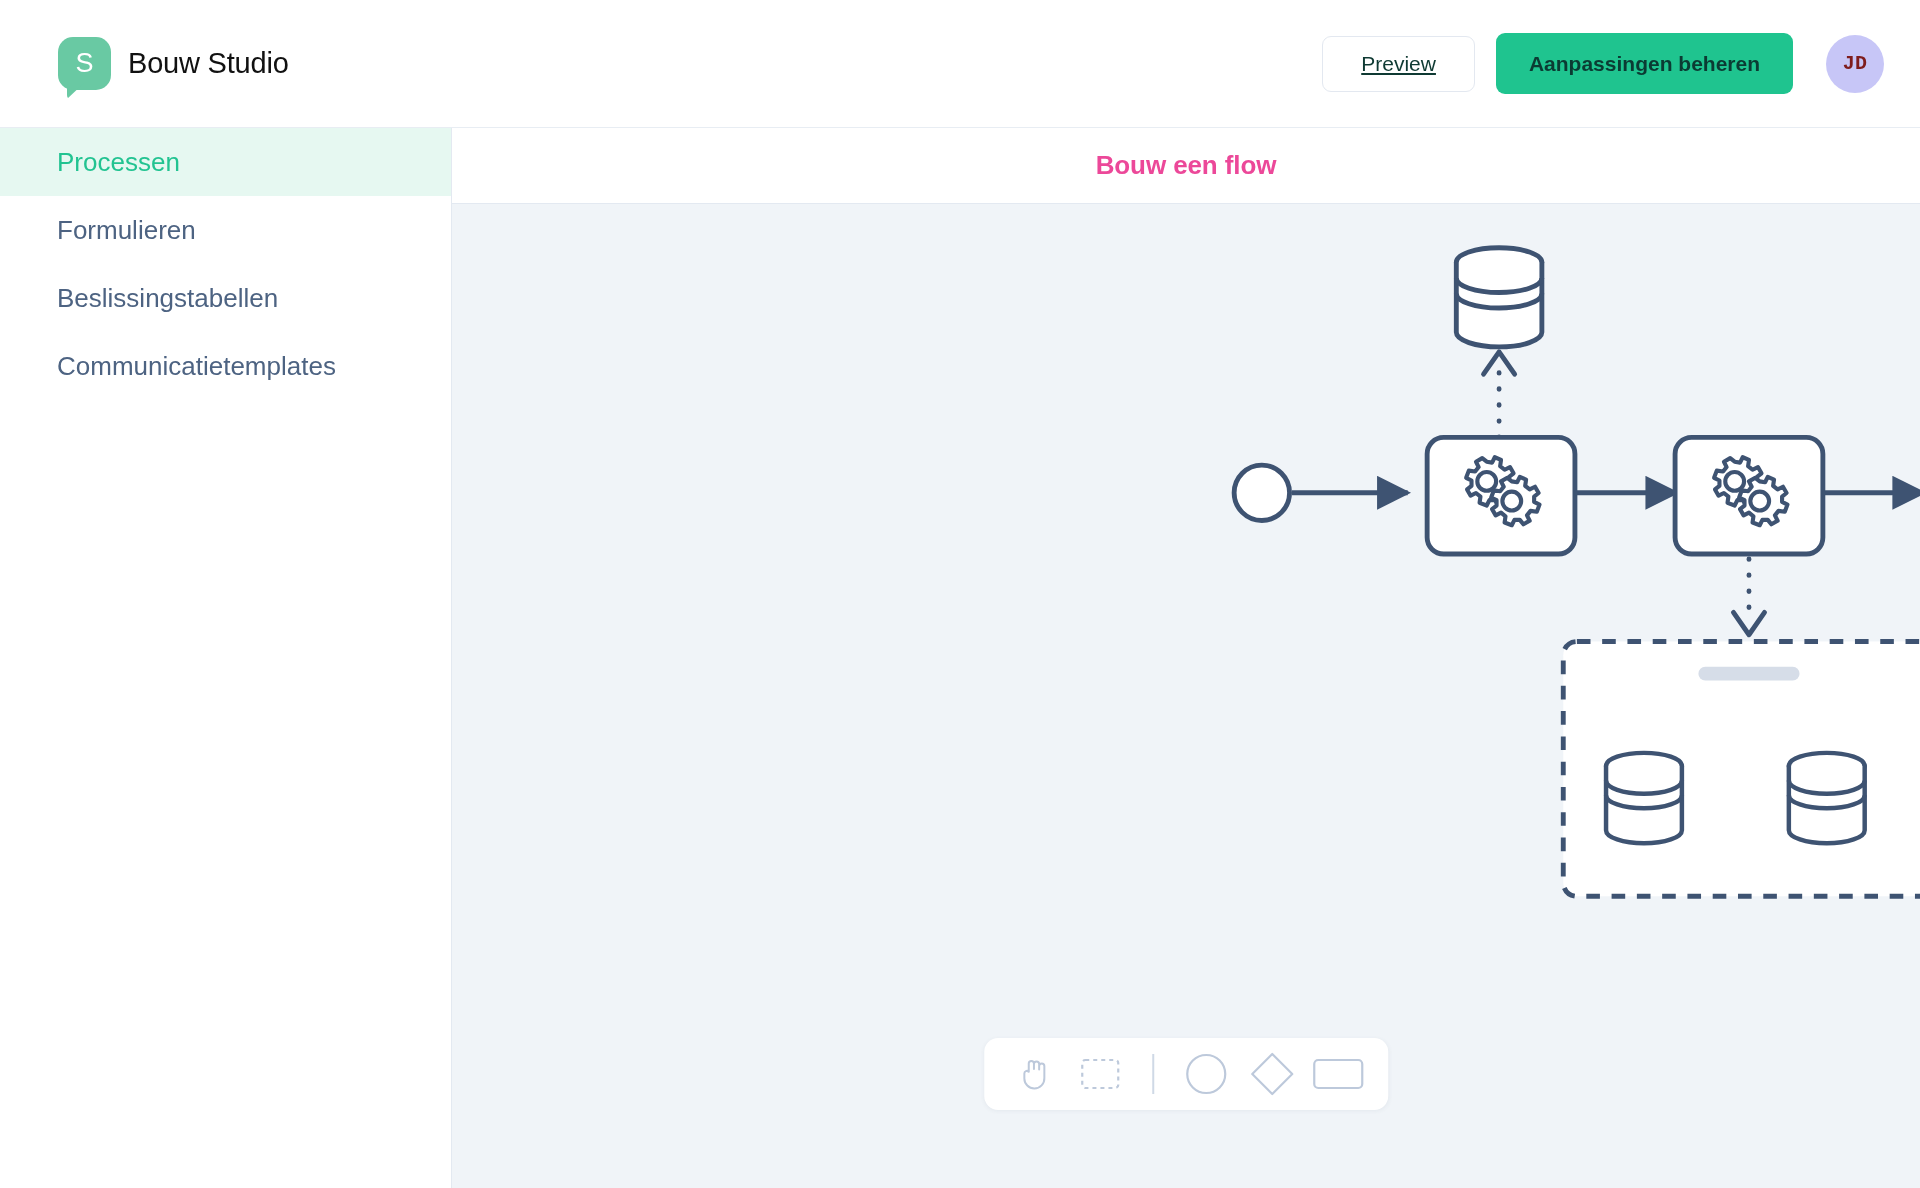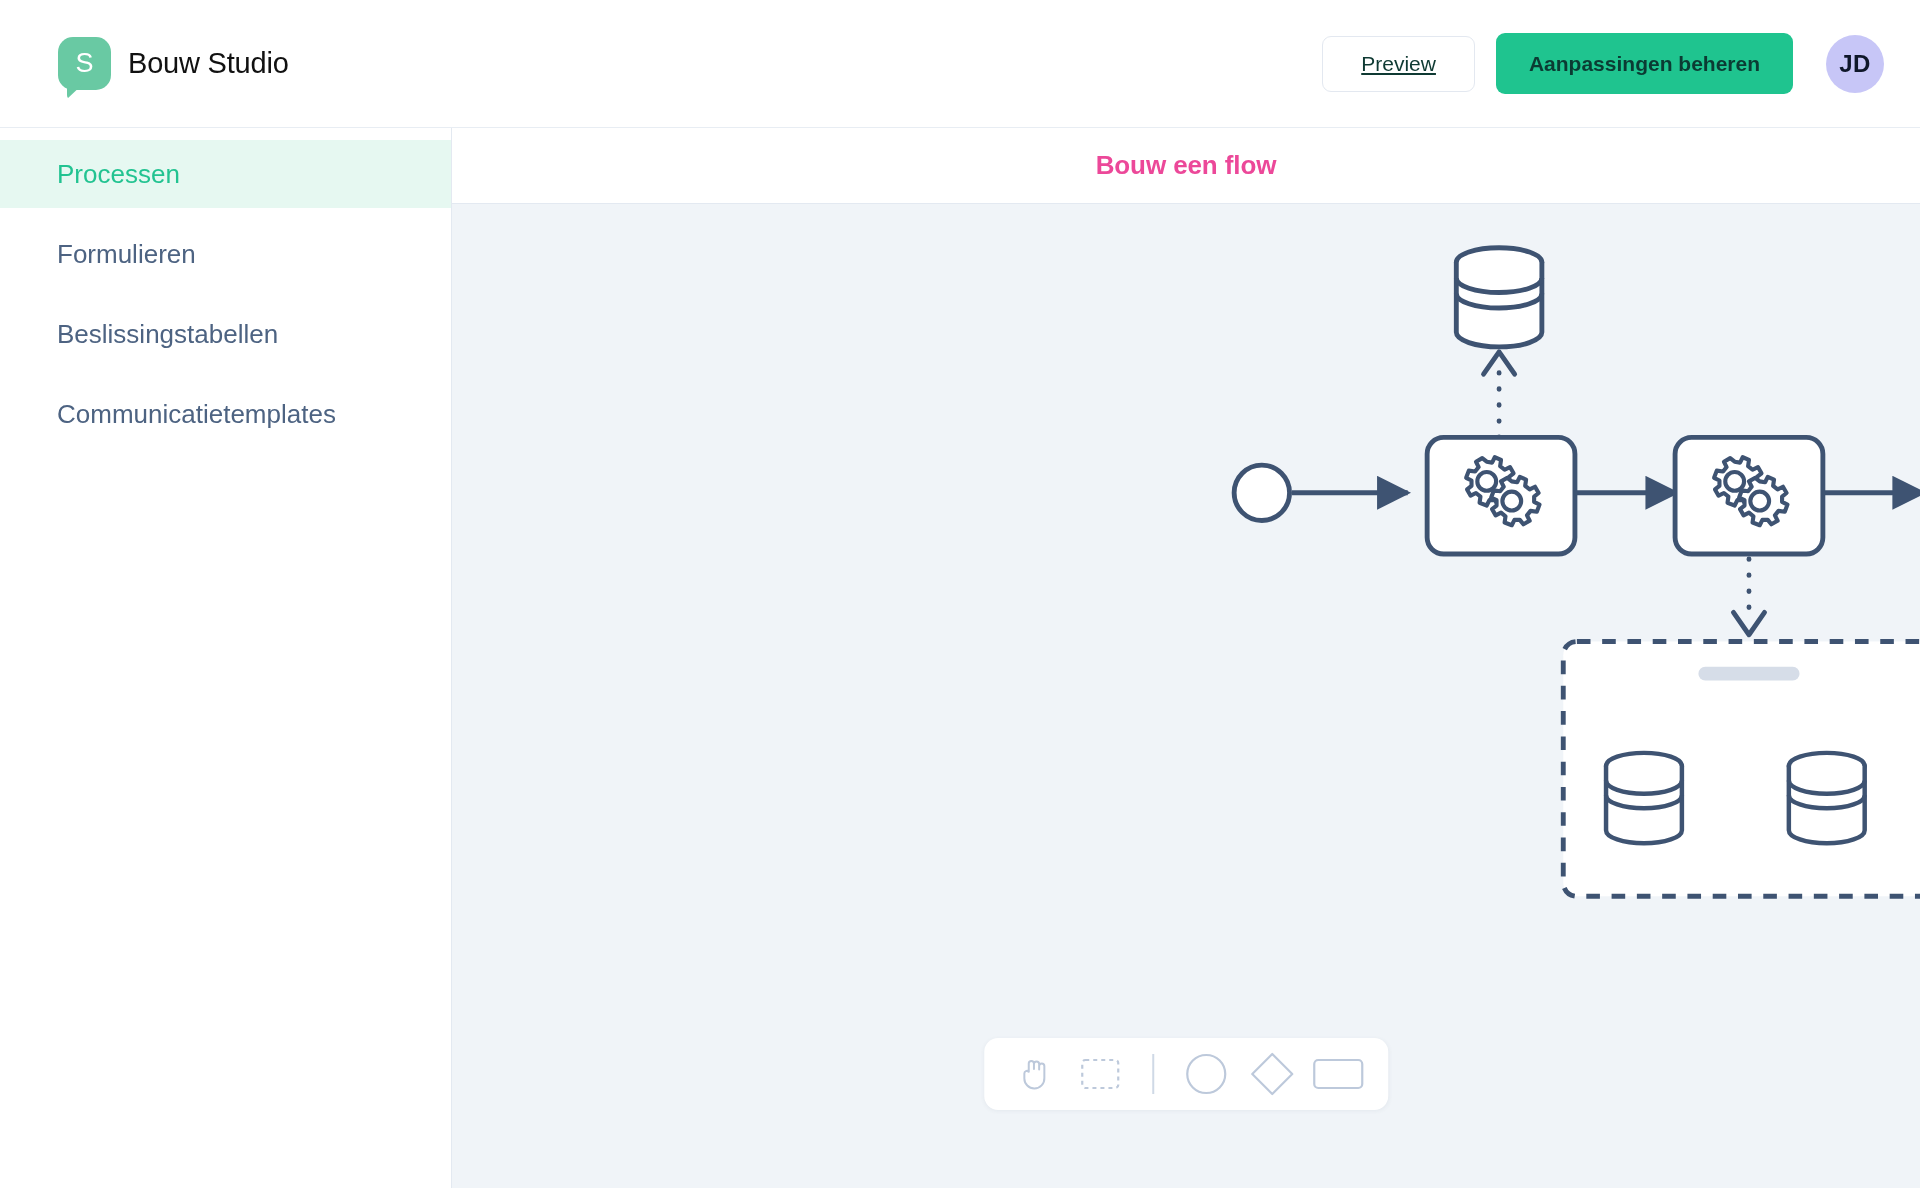--- a/index.html
+++ b/index.html
@@ -120,29 +120,30 @@
     white-space: nowrap;
     display: flex;
     align-items: center;
   }
 
   .avatar {
     width: 58px;
     height: 58px;
     border-radius: 50%;
     background: #c7c6f7;
-    color: #0f172a;
-    font-size: 24px;
+    color: #7f1d1d;
+    font-size: 20px;
     font-weight: 700;
     display: flex;
     align-items: center;
     justify-content: center;
     letter-spacing: 0.3px;
     cursor: pointer;
     margin-left: 12px;
+    font-family: Liberation Mono, monospace;
   }
 
   
   .body {
     flex: 1 1 auto;
     display: flex;
     min-height: 0;
   }
 
   
@@ -156,21 +157,20 @@
 
   .nav-item {
     height: 68px;
     display: flex;
     align-items: center;
     padding-left: 57px;
     font-size: 26px;
     color: #4d6382;
     cursor: pointer;
     white-space: nowrap;
-    margin-top: 12px;
   }
   .nav-item.active {
     background: #e6f8f1;
     color: #22c391;
   }
 
   
   .canvas {
     flex: 1 1 auto;
     position: relative;

